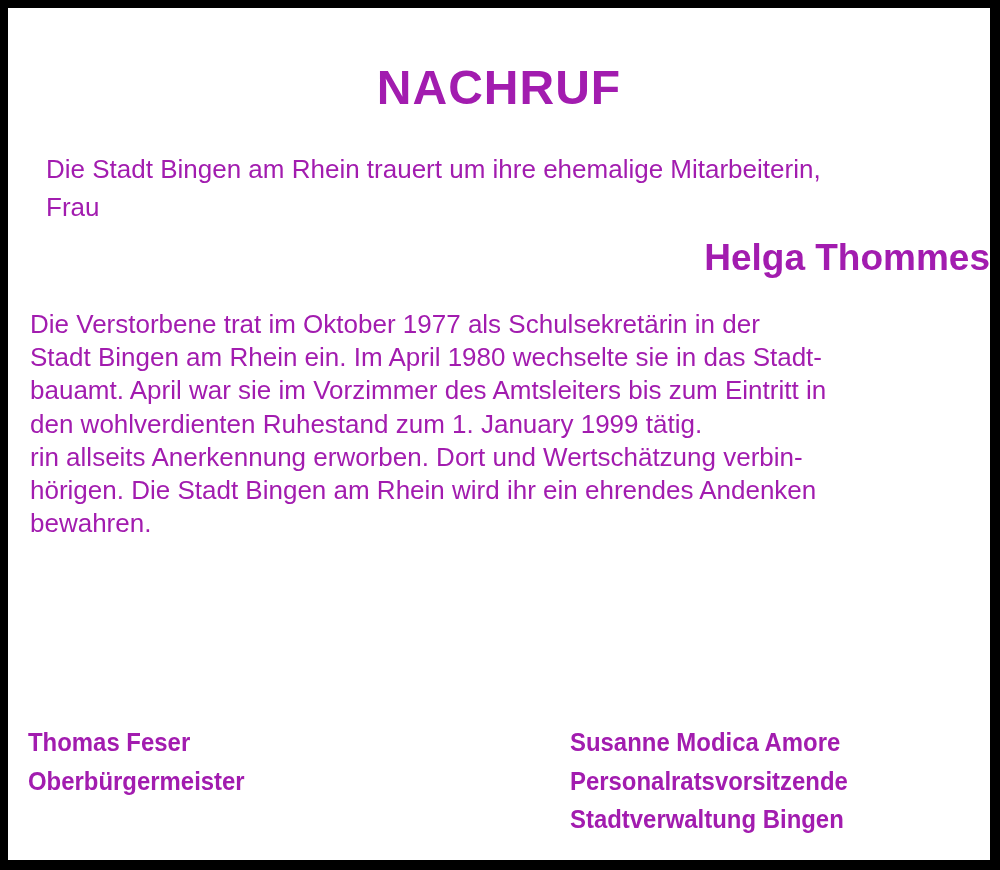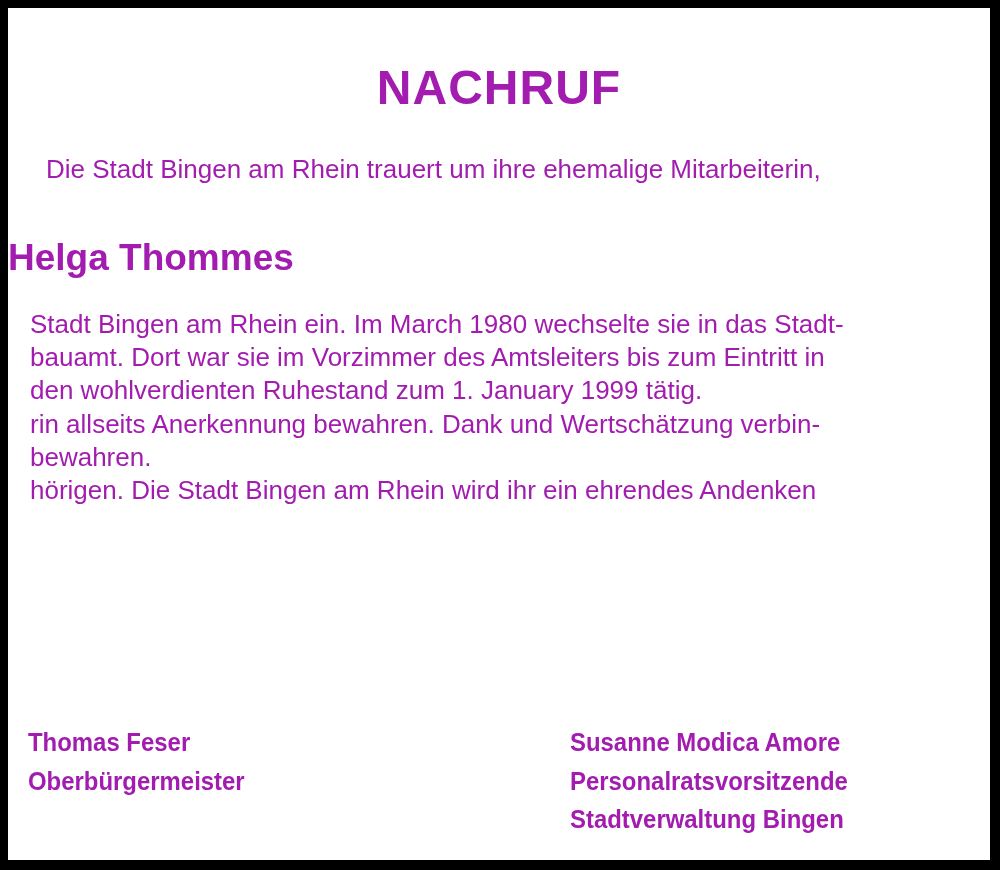--- a/index.html
+++ b/index.html
@@ -21,21 +21,21 @@
     text-align: center;
     font-weight: bold; font-size: 48px; letter-spacing: 1px;
     line-height: 56px;
   }
   .intro {
     position: absolute; left: 22px; top: 142px; width: 940px;
     font-size: 26px; line-height: 38px; margin-left: 16px;
   }
   .name {
     position: absolute; left: 0; right: 0; top: 228px;
-    text-align: left; font-weight: bold; font-size: 37px; line-height: 44px;
+    text-align: right; font-weight: bold; font-size: 37px; line-height: 44px;
   }
   .body-lines {
     position: absolute; left: 22px; top: 300px; width: 960px;
     font-size: 26px; line-height: 33.2px;
   }
   .body-lines div { white-space: nowrap; }
   .sig {
     position: absolute; font-weight: bold; font-size: 26px; line-height: 38.5px;
     white-space: nowrap; transform: scaleX(0.92); transform-origin: left top;
   }
@@ -44,31 +44,33 @@
 </style>
 </head>
 <body>
 
 <div class="frame">
   <div class="paper">
     <div class="title">NACHRUF</div>
 
     <div class="intro">
       <div>Die Stadt Bingen am Rhein trauert um ihre ehemalige Mitarbeiterin,</div>
+      <div>Frau</div>
     </div>
 
     <div class="name">Helga Thommes</div>
 
     <div class="body-lines">
-      <div>Stadt Bingen am Rhein ein. Im March 1980 wechselte sie in das Stadt-</div>
-      <div>bauamt. Dort war sie im Vorzimmer des Amtsleiters bis zum Eintritt in</div>
+      <div>Die Verstorbene trat im Oktober 1977 als Schulsekretärin in der</div>
+      <div>Stadt Bingen am Rhein ein. Im April 1980 wechselte sie in das Stadt-</div>
+      <div>bauamt. April war sie im Vorzimmer des Amtsleiters bis zum Eintritt in</div>
       <div>den wohlverdienten Ruhestand zum 1. January 1999 tätig.</div>
-      <div>rin allseits Anerkennung bewahren. Dank und Wertschätzung verbin-</div>
+      <div>rin allseits Anerkennung erworben. Dort und Wertschätzung verbin-</div>
+      <div>hörigen. Die Stadt Bingen am Rhein wird ihr ein ehrendes Andenken</div>
       <div>bewahren.</div>
-      <div>hörigen. Die Stadt Bingen am Rhein wird ihr ein ehrendes Andenken</div>
     </div>
 
     <div class="sig left">
       <div>Thomas Feser</div>
       <div>Oberbürgermeister</div>
     </div>
 
     <div class="sig right">
       <div>Susanne Modica Amore</div>
       <div>Personalratsvorsitzende</div>

